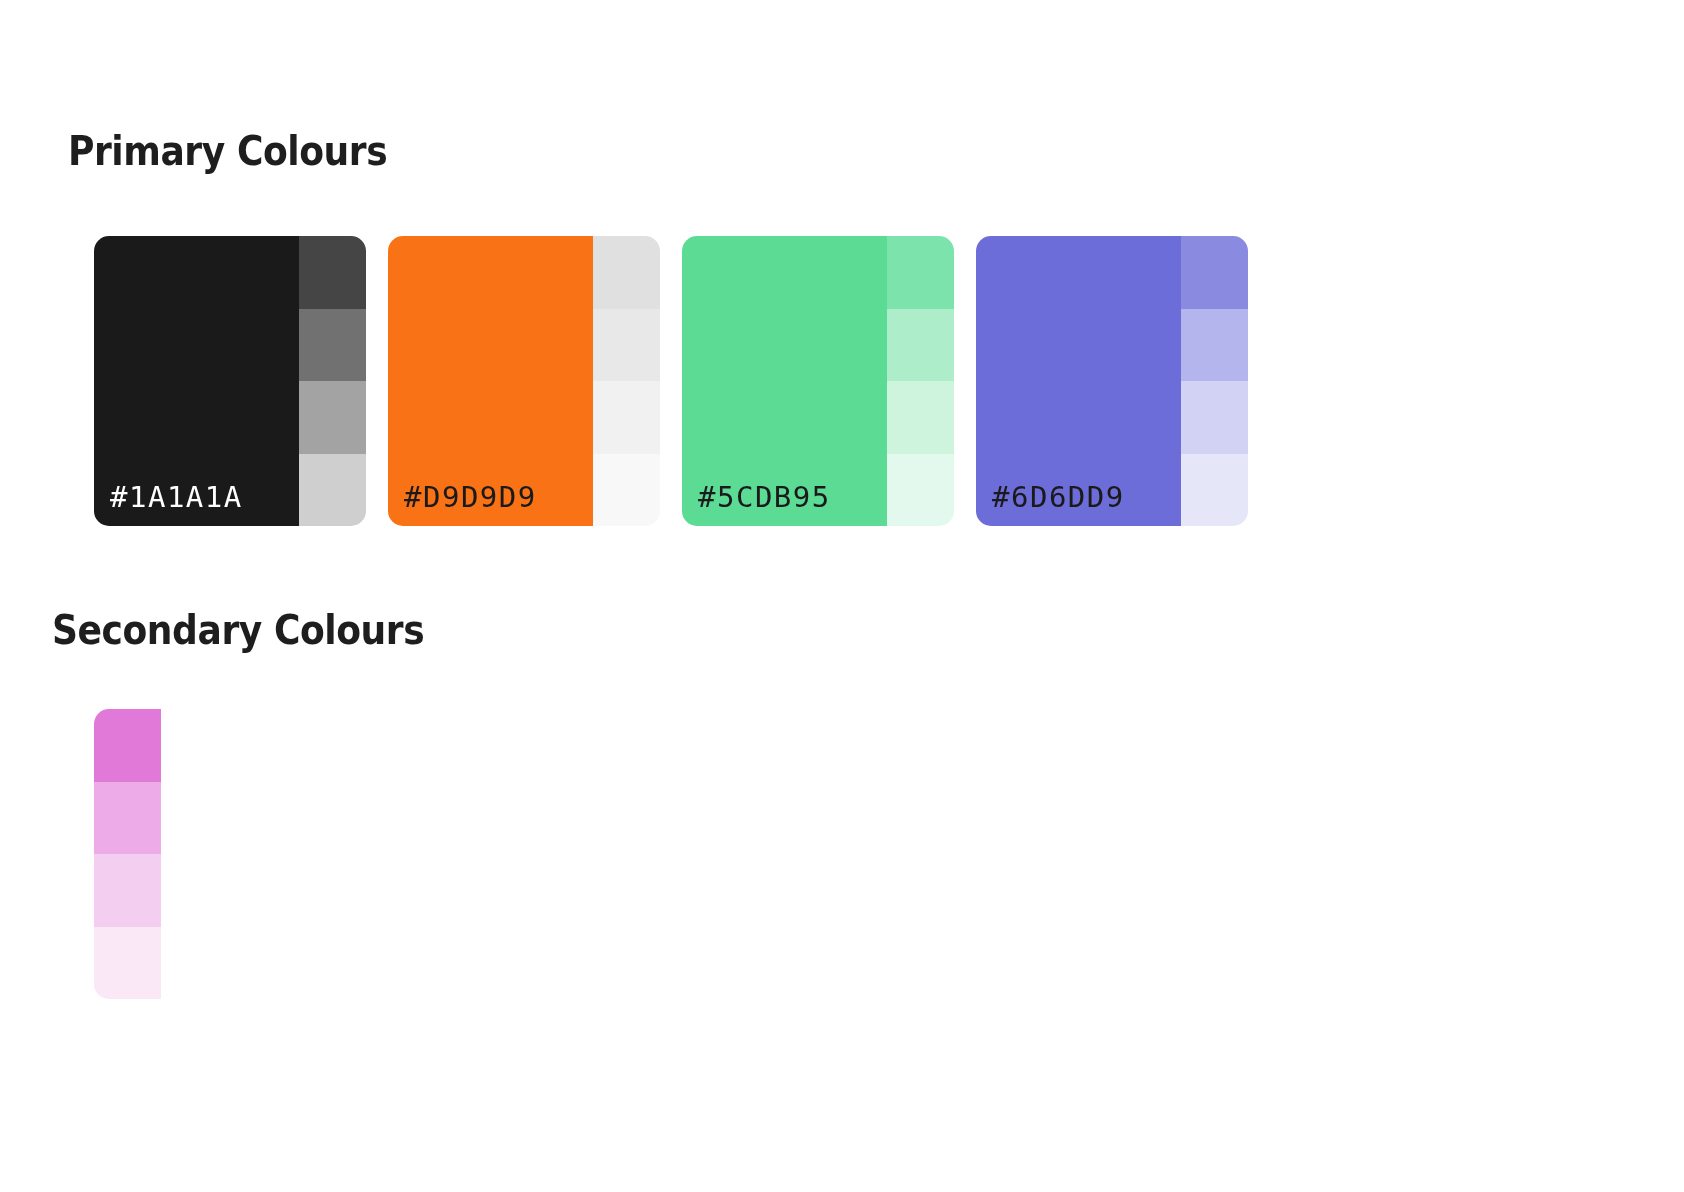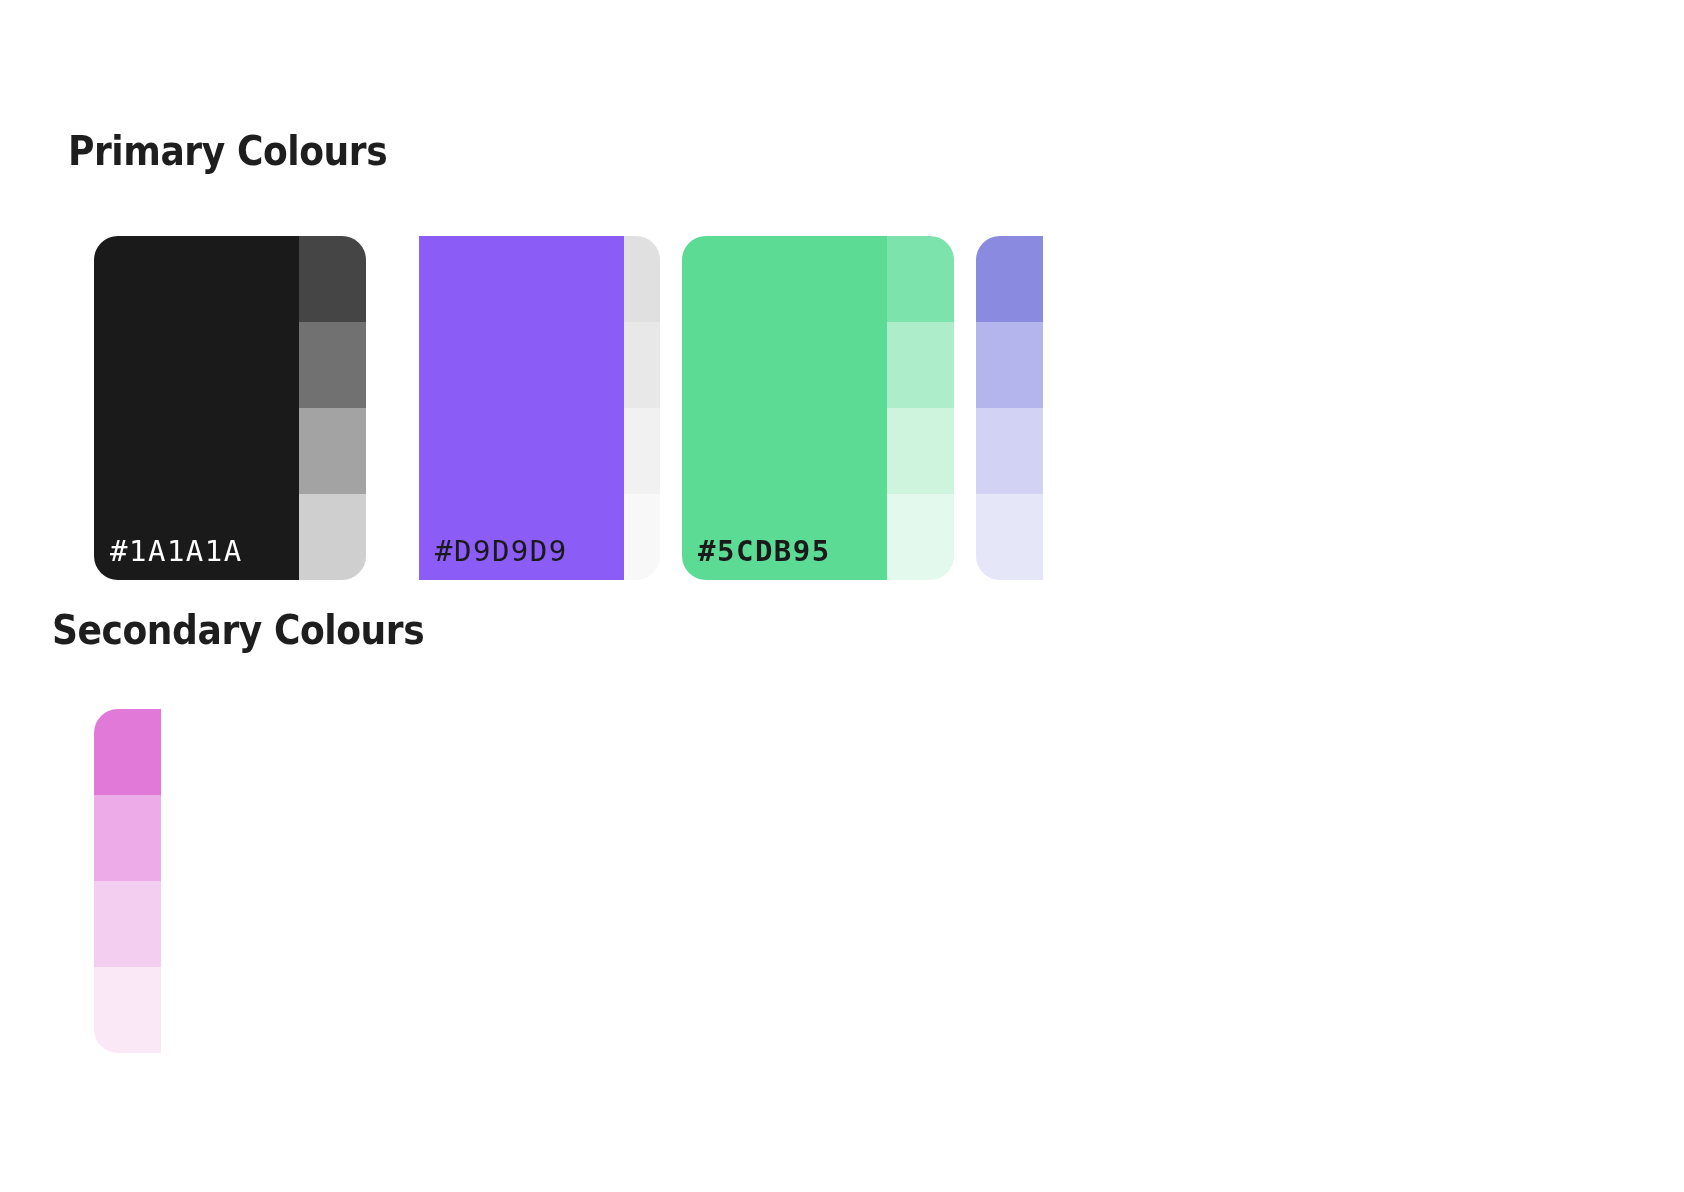--- a/index.html
+++ b/index.html
@@ -56,22 +56,22 @@
   }
   #row-secondary {
     left: 94px;
     top: 709px;
   }
 
   
   .swatch {
     position: relative;
     width: 272px;
-    height: 344px;
-    border-radius: 24px;
+    height: 290px;
+    border-radius: 15px;
     overflow: hidden;
     display: flex;
     flex-direction: row;
     flex: 0 0 auto;
   }
 
   .swatch-main {
     position: relative;
     width: 205px;
     height: 100%;
@@ -120,44 +120,47 @@
       </div>
       <div class="swatch-tints">
         <div class="tint" style="background: rgb(69, 69, 69);"></div>
         <div class="tint" style="background: rgb(113, 113, 113);"></div>
         <div class="tint" style="background: rgb(163, 163, 163);"></div>
         <div class="tint" style="background: rgb(207, 207, 207);"></div>
       </div>
     </div>
 
     <div class="swatch">
-      <div class="swatch-main" style="background: #8b5cf6; margin-left: 31px;">
+      <div class="swatch-main" style="background: #f97316;">
         <div class="swatch-label" style="color: rgb(26, 26, 26);">#D9D9D9</div>
       </div>
       <div class="swatch-tints">
         <div class="tint" style="background: rgb(224, 224, 224);"></div>
         <div class="tint" style="background: rgb(232, 232, 232);"></div>
         <div class="tint" style="background: rgb(241, 241, 241);"></div>
         <div class="tint" style="background: rgb(248, 248, 248);"></div>
       </div>
     </div>
 
     <div class="swatch">
       <div class="swatch-main" style="background: rgb(92, 219, 149);">
-        <div class="swatch-label" style="color: rgb(26, 26, 26); font-weight: bold;">#5CDB95</div>
+        <div class="swatch-label" style="color: rgb(26, 26, 26);">#5CDB95</div>
       </div>
       <div class="swatch-tints">
         <div class="tint" style="background: rgb(125, 227, 172);"></div>
         <div class="tint" style="background: rgb(174, 237, 201);"></div>
         <div class="tint" style="background: rgb(206, 244, 222);"></div>
         <div class="tint" style="background: rgb(228, 249, 237);"></div>
       </div>
     </div>
 
     <div class="swatch">
+      <div class="swatch-main" style="background: rgb(109, 109, 217);">
+        <div class="swatch-label" style="color: rgb(26, 26, 26);">#6D6DD9</div>
+      </div>
       <div class="swatch-tints">
         <div class="tint" style="background: rgb(138, 138, 224);"></div>
         <div class="tint" style="background: rgb(181, 181, 237);"></div>
         <div class="tint" style="background: rgb(210, 210, 244);"></div>
         <div class="tint" style="background: rgb(230, 230, 249);"></div>
       </div>
     </div>
 
 
   </div>

